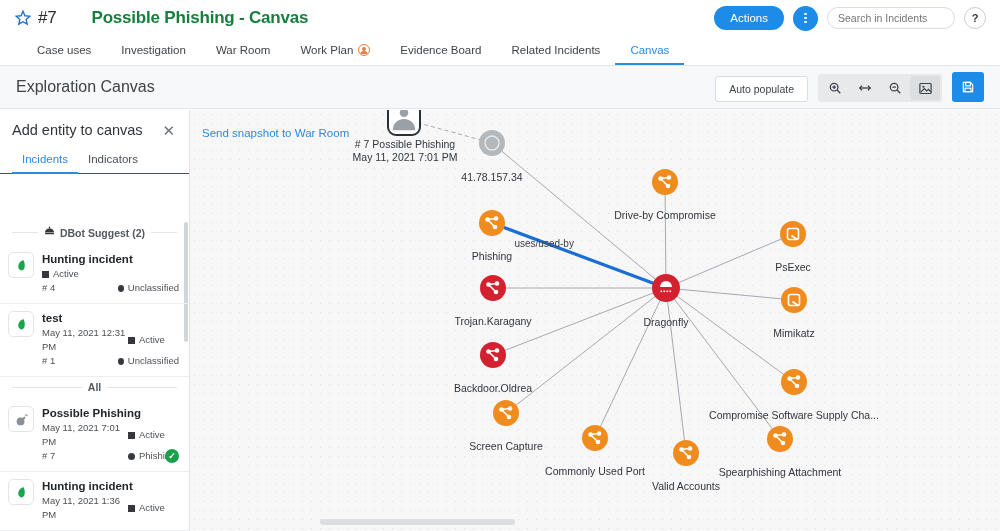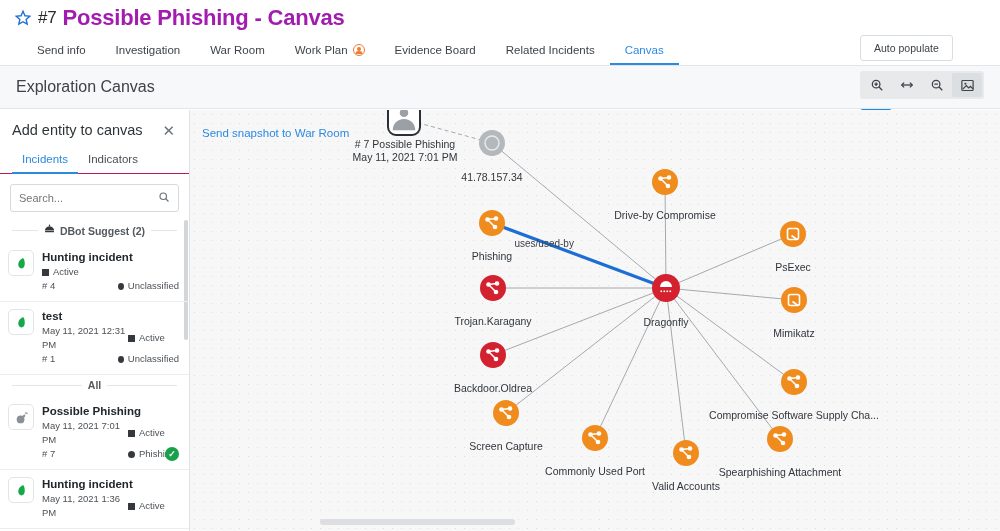--- a/index.html
+++ b/index.html
@@ -20,21 +20,21 @@
 
   
   .header {
     position: absolute; top: 0; left: 0; right: 0; height: 36px;
     background: #fff;
     display: flex; align-items: center;
     padding: 0 14px;
   }
   .star-icon { width: 18px; height: 18px; color: #1c6ed4; flex: 0 0 auto; margin-right: 6px; }
   .case-num { font-size: 17px; color: #2b2b2b; font-weight: 400; margin-right: 6px; letter-spacing: -0.2px;}
-  .case-title { font-size: 22px; color: #a21caf; font-weight: bold; letter-spacing: -0.2px;}
+  .case-title { font-size: 17px; color: #15803d; font-weight: bold; letter-spacing: -0.2px; margin-left: 29px;}
   .header-right { margin-left: auto; display: flex; align-items: center; gap: 9px; }
   .actions-btn {
     background: #1c8ce8; color: #fff; border: none; border-radius: 14px;
     font-size: 11.5px; padding: 6px 16px; cursor: pointer;
     font-family: inherit;
   }
   .dots-btn {
     width: 25px; height: 25px; border-radius: 50%; background: #1c8ce8;
     border: none; color: #fff; display: flex; align-items: center;
     justify-content: center; cursor: pointer; flex-direction: column; gap: 1.5px;
@@ -77,21 +77,21 @@
     width:7px; height:3.5px; border-radius:3.5px 3.5px 0 0; background:#ef7c32;
   }
 
   
   .canvas-bar {
     position: absolute; top: 66px; left: 0; right: 0; height: 43px;
     background: #f7f8f9; border-bottom: 1px solid #e3e6e9;
     display: flex; align-items: center; padding: 0 16px;
   }
   .canvas-title { font-size: 16px; color: #3c4349; }
-  .canvas-tools { margin-left: auto; display: flex; align-items: flex-start; gap: 10px; flex-direction: column; }
+  .canvas-tools { margin-left: auto; display: flex; align-items: flex-end; gap: 10px; }
   .auto-pop {
     background: #fff; border: 1px solid #d8dde3; border-radius: 3px;
     font-size: 10.5px; color: #3c4349; padding: 6px 13px; cursor: pointer;
     font-family: inherit;
   }
   .tool-group {
     display: flex; align-items: center; background: #e7e9eb;
     border-radius: 3px; padding: 2px;
   }
   .tool-btn {
@@ -125,21 +125,21 @@
   .sb-tab.active { color: #2c8ae0; border-bottom-color: #2c8ae0; }
   .sb-search-wrap { padding: 10px 10px 8px; }
   .sb-search {
     position: relative; height: 28px; border: 1px solid #d5dadf; border-radius: 3px;
     display: flex; align-items: center; padding: 0 8px;
   }
   .sb-search input {
     border: none; outline: none; font-size: 11px; color: #6b7278;
     width: 100%; font-family: inherit; background: transparent;
   }
-  .sb-list { flex: 1; overflow: hidden; position: relative; }
+  .sb-list { flex: 1; overflow: hidden; position: relative; margin-top: 48px; }
   .group-sep {
     display: flex; align-items: center; gap: 6px; padding: 4px 12px 6px;
     font-size: 10.5px; color: #54595e;
   }
   .group-sep .line { flex: 1; height: 1px; background: #e3e6e9; }
   .group-sep .lbl { display: flex; align-items: center; gap: 5px; font-weight: bold; }
   .inc-item {
     display: flex; gap: 8px; padding: 7px 10px 8px 8px;
     border-bottom: 1px solid #ecedef; position: relative; cursor: pointer;
   }
@@ -201,25 +201,35 @@
 
   <div class="header">
     <span class="star-icon">
       <svg viewBox="0 0 24 24" width="18" height="18" fill="none" stroke="#1c6ed4" stroke-width="1.8">
         <polygon points="12,3 14.6,9 21,9.6 16.2,13.9 17.6,20.2 12,17 6.4,20.2 7.8,13.9 3,9.6 9.4,9"></polygon>
       </svg>
     </span>
     <span class="case-num">#7</span>
     <span class="case-title">Possible Phishing - Canvas</span>
 
+    <div class="header-right">
+      <button class="actions-btn">Actions</button>
+      <button class="dots-btn">
+          <i></i>
+          <i></i>
+          <i></i>
+        </button>
+      <input class="search-box" value="" placeholder="Search in Incidents" style="">
+      <button class="help-btn">?</button>
+    </div>
   </div>
 
   <div class="tabbar">
     <div class="tab">
-        <span>Send info</span>
+        <span>Case uses</span>
       </div>
     <div class="tab">
         <span>Investigation</span>
       </div>
     <div class="tab">
         <span>War Room</span>
       </div>
     <div class="tab">
       <span>Work Plan</span>
       <span class="tab-avatar"></span>
@@ -281,31 +291,20 @@
   </div>
 
   <div class="sidebar">
     <div class="sb-head">
       <div class="sb-title">Add entity to canvas</div>
       <div class="sb-close">✕</div>
     </div>
     <div class="sb-tabs">
       <div class="sb-tab active"><span>Incidents</span></div>
       <div class="sb-tab"><span>Indicators</span></div>
-    </div>
-    <div class="sb-search-wrap">
-      <div class="sb-search">
-        <input value="" placeholder="Search..." style="">
-        <span>
-          <svg width="12" height="12" viewBox="0 0 24 24" fill="none" stroke="#6b7278" stroke-width="2.3">
-            <circle cx="10.5" cy="10.5" r="6.5"></circle>
-              <line x1="15.5" y1="15.5" x2="21" y2="21"></line>
-          </svg>
-        </span>
-      </div>
     </div>
 
     <div class="sb-list">
       <div class="sb-scrollbar"></div>
 
       <div class="group-sep">
         <div class="line"></div>
         <div class="lbl">
           <span>
             <svg width="11" height="11" viewBox="0 0 24 24" fill="#35393d">

